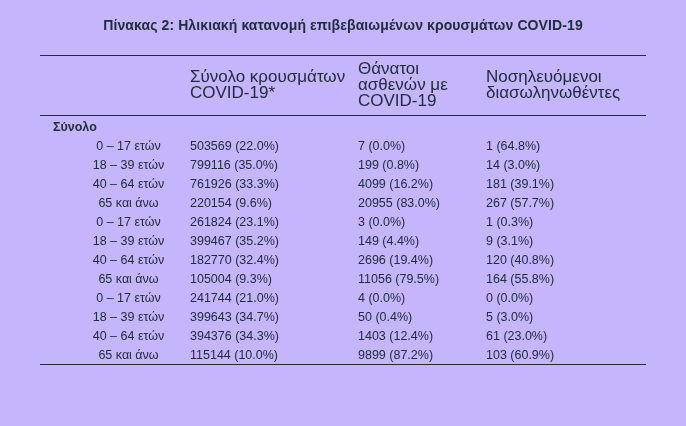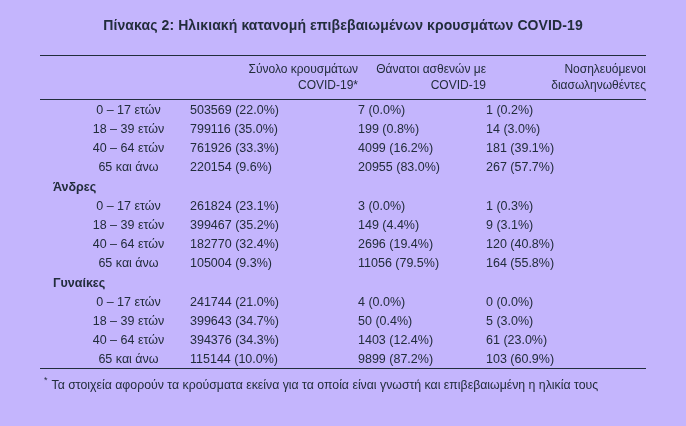--- a/index.html
+++ b/index.html
@@ -16,22 +16,22 @@
   table.covid {
     margin:22px 0 0 40px; width:606px;
     border-collapse:collapse; table-layout:fixed;
     border-top:1.6px solid #222d3c;
     border-bottom:1.6px solid #222d3c;
   }
   col.c1 { width:150px; } col.c2 { width:168px; }
   col.c3 { width:128px; } col.c4 { width:160px; }
   thead tr { border-bottom:1.6px solid #222d3c; }
   th {
-    font-weight:normal; font-size:12px; line-height:16px;
-    padding:5px 0 6px; text-align:right; vertical-align:middle;
+    font-weight:normal; font-size:17px; line-height:16px;
+    padding:5px 0 6px; text-align:left; vertical-align:middle;
   }
   tbody td {
     font-size:12.5px; line-height:14px; padding:2.5px 0;
     white-space:nowrap;
   }
   tbody td.row-label { text-align:center; padding-left:27px; }
   tbody tr.section-row td {
     text-align:left; font-weight:bold; padding:4px 0 2px 13px;
   }
   .footnote {
@@ -67,46 +67,46 @@
           <span>Θάνατοι ασθενών με</span><br>
           <span>COVID-19</span>
         </th>
         <th>
           <span>Νοσηλευόμενοι</span><br>
           <span>διασωληνωθέντες</span>
         </th>
       </tr>
     </thead>
     <tbody>
+        <tr class="section-row">
+          <td colspan="4">Σύνολο</td>
+        </tr>
         <tr>
           <td class="row-label">0 – 17 ετών</td>
           <td>503569 (22.0%)</td>
           <td>7 (0.0%)</td>
-          <td>1 (0.2%)</td>
+          <td>1 (64.8%)</td>
         </tr>
         <tr>
           <td class="row-label">18 – 39 ετών</td>
           <td>799116 (35.0%)</td>
           <td>199 (0.8%)</td>
           <td>14 (3.0%)</td>
         </tr>
         <tr>
           <td class="row-label">40 – 64 ετών</td>
           <td>761926 (33.3%)</td>
           <td>4099 (16.2%)</td>
           <td>181 (39.1%)</td>
         </tr>
         <tr>
           <td class="row-label">65 και άνω</td>
           <td>220154 (9.6%)</td>
           <td>20955 (83.0%)</td>
           <td>267 (57.7%)</td>
-        </tr>
-        <tr class="section-row">
-          <td colspan="4">Άνδρες</td>
         </tr>
         <tr>
           <td class="row-label">0 – 17 ετών</td>
           <td>261824 (23.1%)</td>
           <td>3 (0.0%)</td>
           <td>1 (0.3%)</td>
         </tr>
         <tr>
           <td class="row-label">18 – 39 ετών</td>
           <td>399467 (35.2%)</td>
@@ -117,23 +117,20 @@
           <td class="row-label">40 – 64 ετών</td>
           <td>182770 (32.4%)</td>
           <td>2696 (19.4%)</td>
           <td>120 (40.8%)</td>
         </tr>
         <tr>
           <td class="row-label">65 και άνω</td>
           <td>105004 (9.3%)</td>
           <td>11056 (79.5%)</td>
           <td>164 (55.8%)</td>
-        </tr>
-        <tr class="section-row">
-          <td colspan="4">Γυναίκες</td>
         </tr>
         <tr>
           <td class="row-label">0 – 17 ετών</td>
           <td>241744 (21.0%)</td>
           <td>4 (0.0%)</td>
           <td>0 (0.0%)</td>
         </tr>
         <tr>
           <td class="row-label">18 – 39 ετών</td>
           <td>399643 (34.7%)</td>
@@ -148,15 +145,14 @@
         </tr>
         <tr>
           <td class="row-label">65 και άνω</td>
           <td>115144 (10.0%)</td>
           <td>9899 (87.2%)</td>
           <td>103 (60.9%)</td>
         </tr>
       </tbody>
   </table>
 
-  <div class="footnote"><sup>*</sup><span>Τα στοιχεία αφορούν τα κρούσματα εκείνα για τα οποία είναι γνωστή και επιβεβαιωμένη η ηλικία τους</span></div>
 
 </div>
 
 </body></html>

